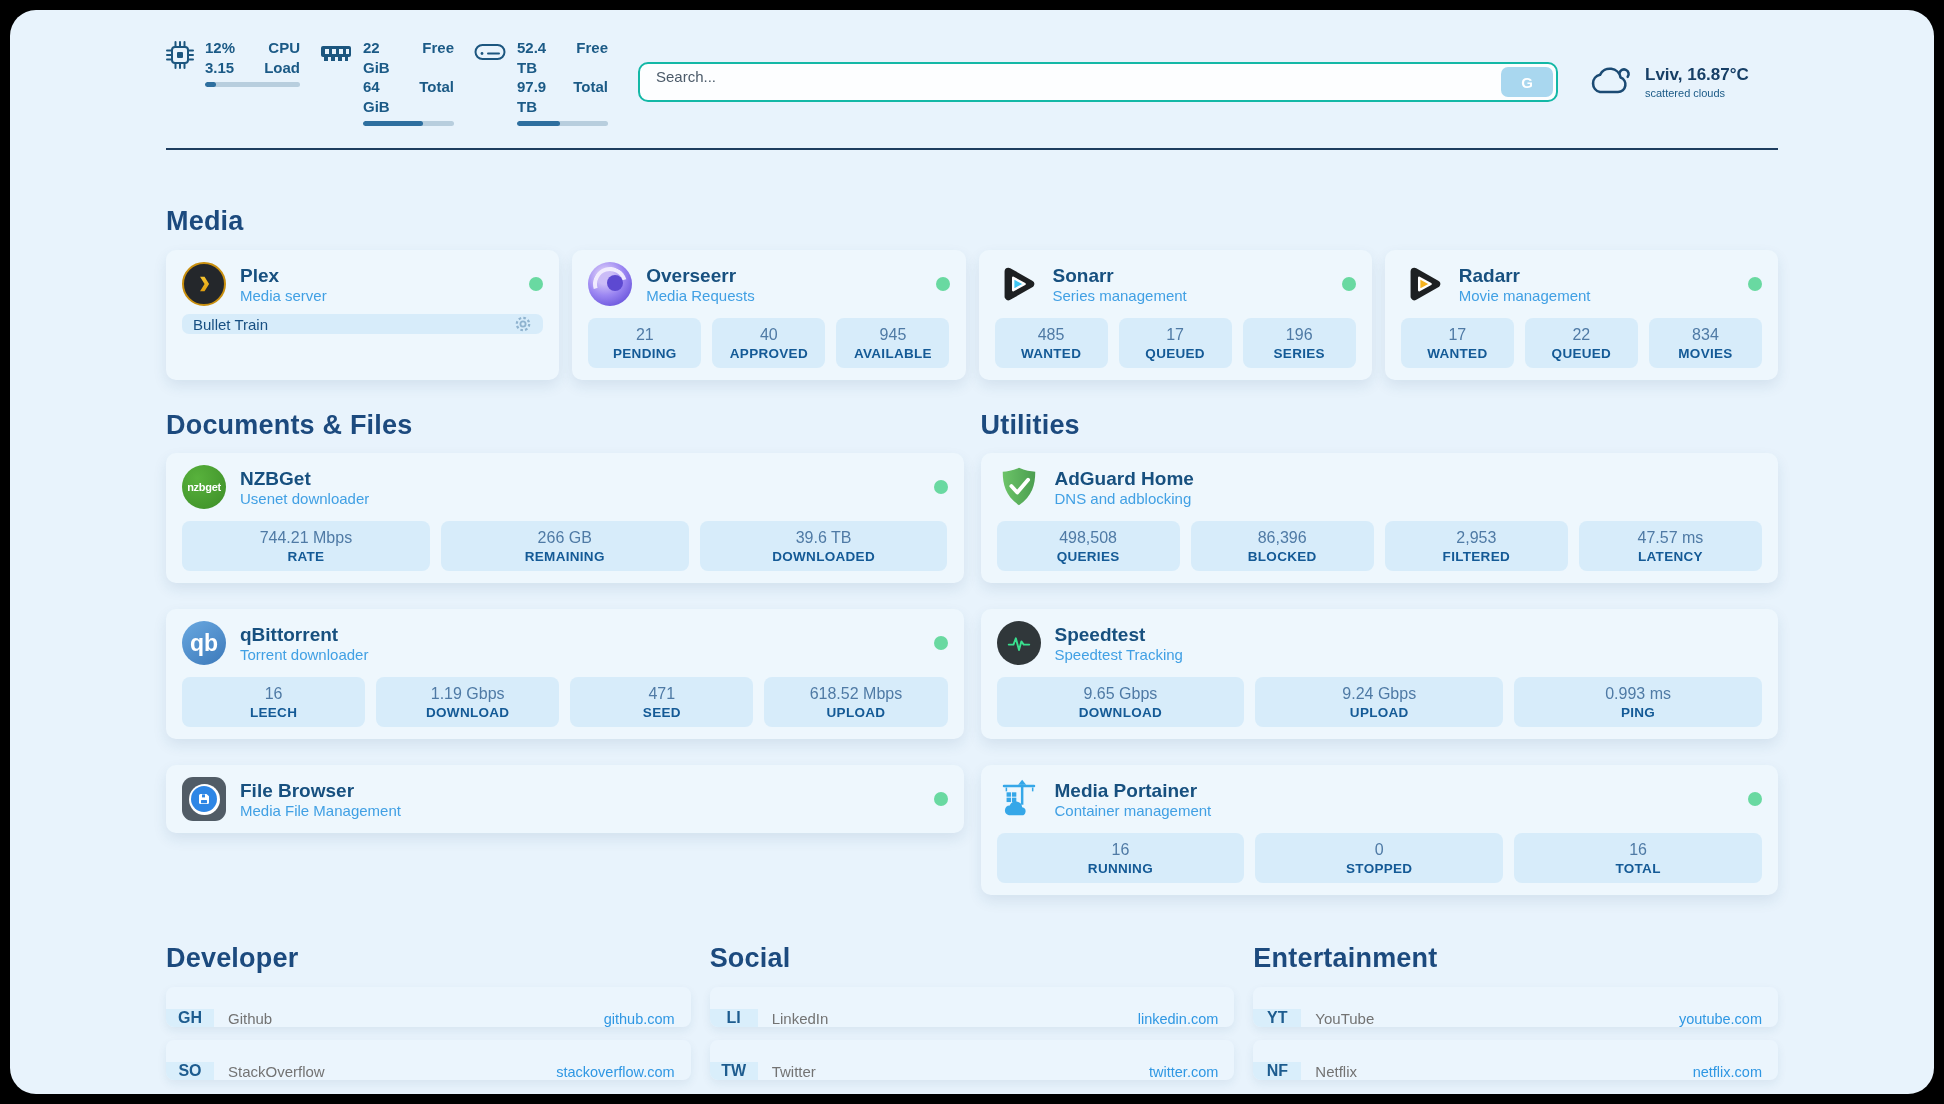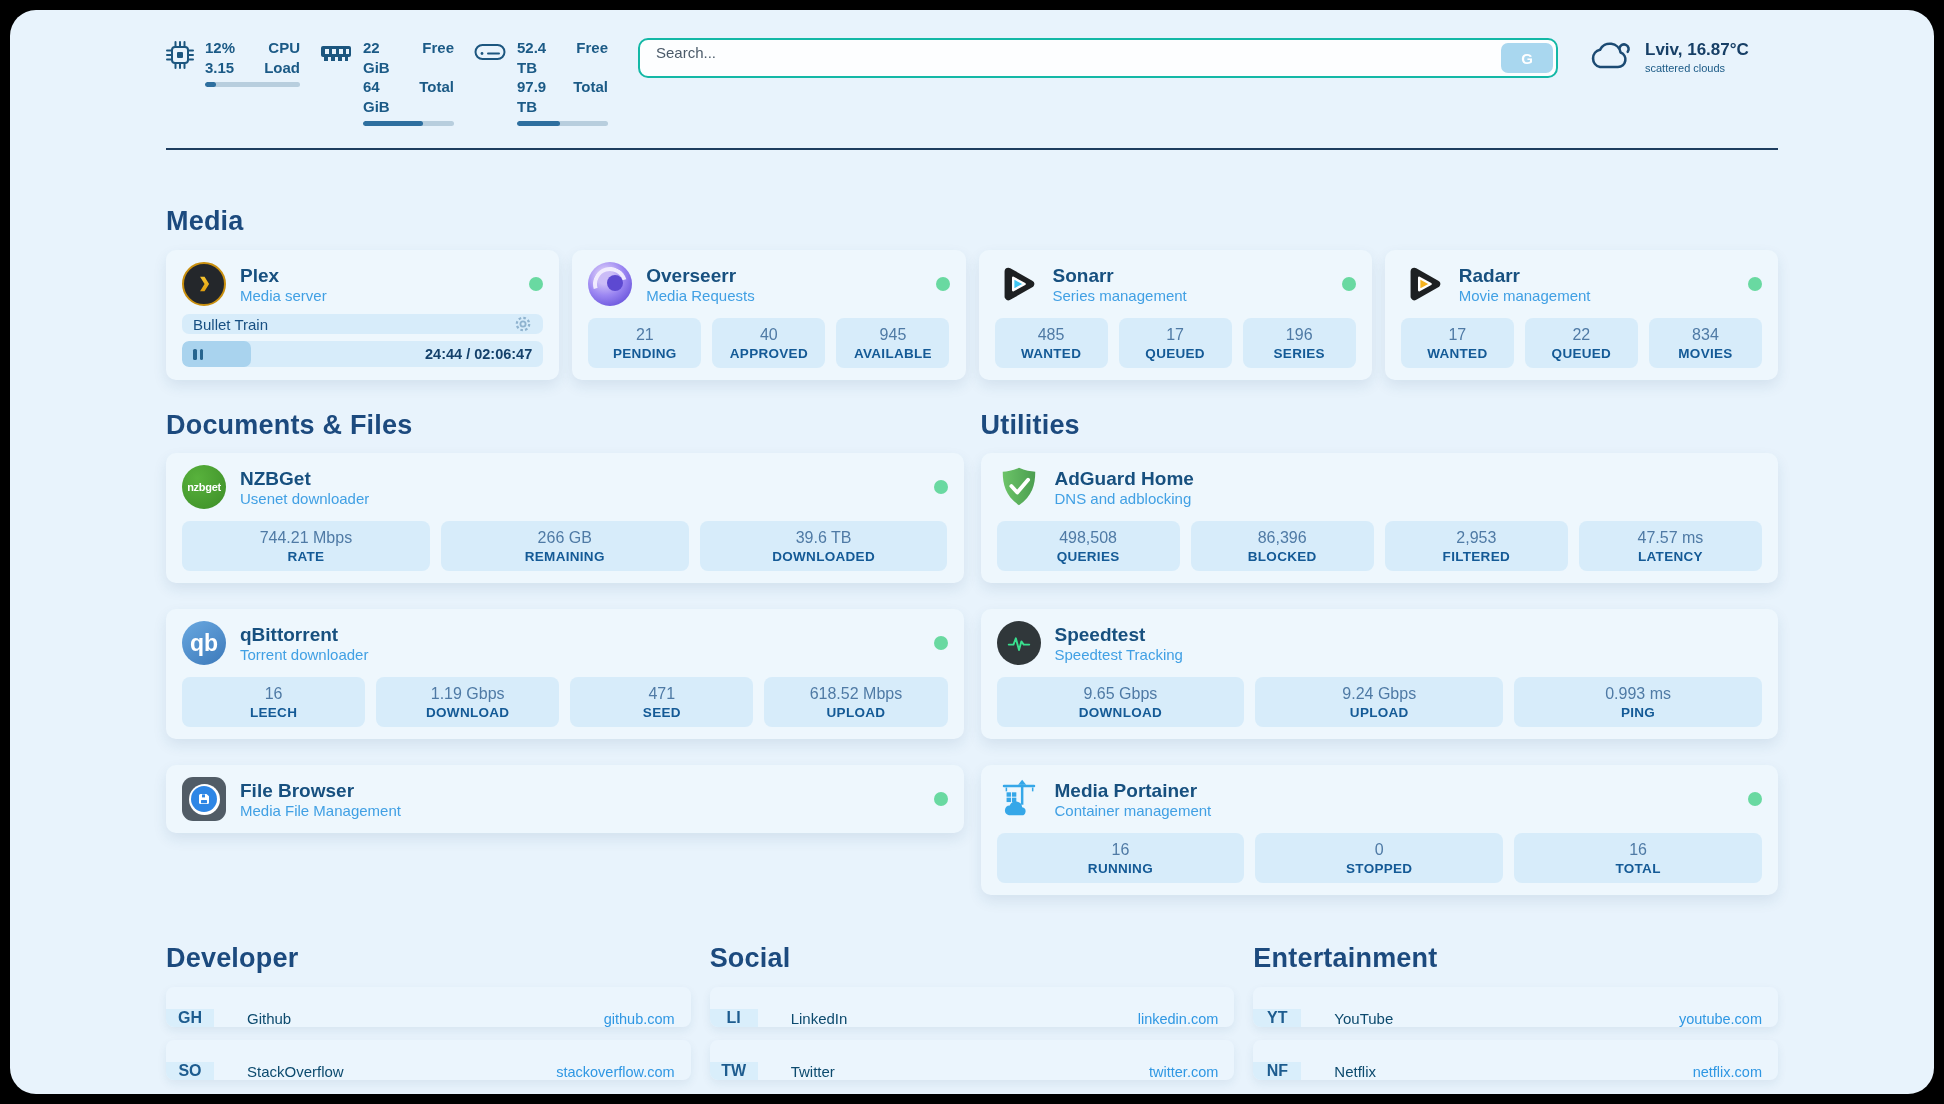--- a/index.html
+++ b/index.html
@@ -3,21 +3,21 @@
 <meta charset="utf-8">
 <style>
   * { box-sizing: border-box; margin: 0; padding: 0; }
   html,body { width:1944px; height:1104px; }
   body { background:#000; font-family:"Liberation Sans", sans-serif; }
   .frame { width:1944px; height:1104px; padding:10px; }
   .page { width:100%; height:100%; background:#e8f3fc; border-radius:26px; overflow:hidden; }
   .content { width:1612px; margin:0 auto; }
 
   
-  .topbar { margin-top:28px; display:flex; align-items:flex-start; }
+  .topbar { margin-top:28px; display:flex; align-items:center; }
   .sys-widgets { display:flex; gap:20px; }
   .sys-widget { display:flex; gap:11px; align-items:flex-start; width:134px; }
   .sys-icon { margin-top:3px; flex:0 0 auto; display:flex; }
   .sys-body { flex:1; }
   .sys-grid { display:grid; grid-template-columns:auto 1fr; column-gap:10px; font-size:15px; font-weight:600; color:#1b5a86; line-height:1.3; }
   .sys-grid span:nth-child(even){ text-align:right; }
   .sys-bar { margin-top:5px; height:5px; border-radius:3px; background:#b8cede; overflow:hidden; }
   .sys-fill { display:block; height:100%; background:#2e6f9f; border-radius:3px; }
 
   .searchbox { flex:1; margin:0 30px; position:relative; }
@@ -74,21 +74,21 @@
   .st-circle { width:44px; height:44px; border-radius:50%; background:#30373a; display:flex; align-items:center; justify-content:center; }
   .fb-square { width:44px; height:44px; border-radius:11px; background:#515c66; display:flex; align-items:center; justify-content:center; }
   .fb-white { width:31px; height:31px; border-radius:50%; background:#fff; display:flex; align-items:center; justify-content:center; }
   .fb-blue { width:26px; height:26px; border-radius:50%; background:#2e86e5; display:flex; align-items:center; justify-content:center; }
 
   
   .three-col { margin-top:48px; display:grid; grid-template-columns:repeat(3,1fr); gap:19px; align-items:start; }
   .bm { display:flex; align-items:flex-end; height:40px; background:#ebf5fd; border-radius:8px; overflow:hidden; box-shadow:0 4px 10px rgba(25,78,120,.08); margin-top:13px; cursor:pointer; }
   .bmcol .section-title { margin-bottom:3px; }
   .bm-abbr { width:48px; background:#d9eefb; display:flex; align-items:center; justify-content:center; font-size:16px; font-weight:600; color:#1d5c8f; flex:0 0 48px; }
-  .bm-name { display:flex; align-items:center; padding-left:33px; font-size:15px; color:#0c4a6e; }
+  .bm-name { display:flex; align-items:center; padding-left:14px; font-size:15px; color:#737373; }
   .bm-url { margin-left:auto; display:flex; align-items:center; padding-right:16px; font-size:14.5px; color:#2f97e3; }
 </style>
 </head>
 <body>
 
 <div class="frame">
 <div class="page">
 <div class="content">
 
   <header class="topbar">
@@ -209,27 +209,20 @@
         </div>
         <div class="media-banner">
           <span>Bullet Train</span>
           <span class="gear">
             <svg width="18" height="18" viewBox="0 0 18 18" fill="none" stroke="#8fb3cf">
               <circle cx="9" cy="9" r="6.2" stroke-width="2.2" stroke-dasharray="2.6 2.2"></circle>
               <circle cx="9" cy="9" r="2.6" stroke-width="1.8"></circle>
             </svg>
           </span>
         </div>
-        <div class="media-progress">
-          <span class="media-fill" style="width: 19%;">
-            <span class="pb"></span>
-                  <span class="pb"></span>
-          </span>
-          <span class="media-time">24:44 / 02:06:47</span>
-        </div>
       </article>
 
       <article class="card">
         <div class="card-head">
           <span class="app-icon">
             <span class="ovs-circle">
                     <span class="ovs-swirl"></span>
                     <span class="ovs-iris"></span>
                   </span>
           </span>

